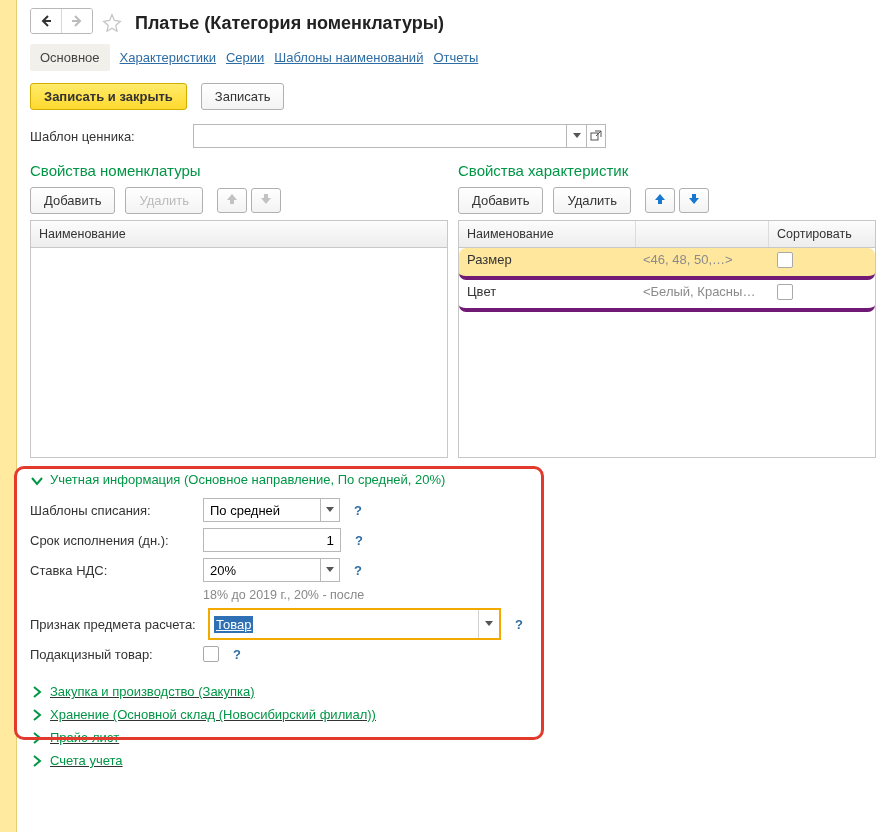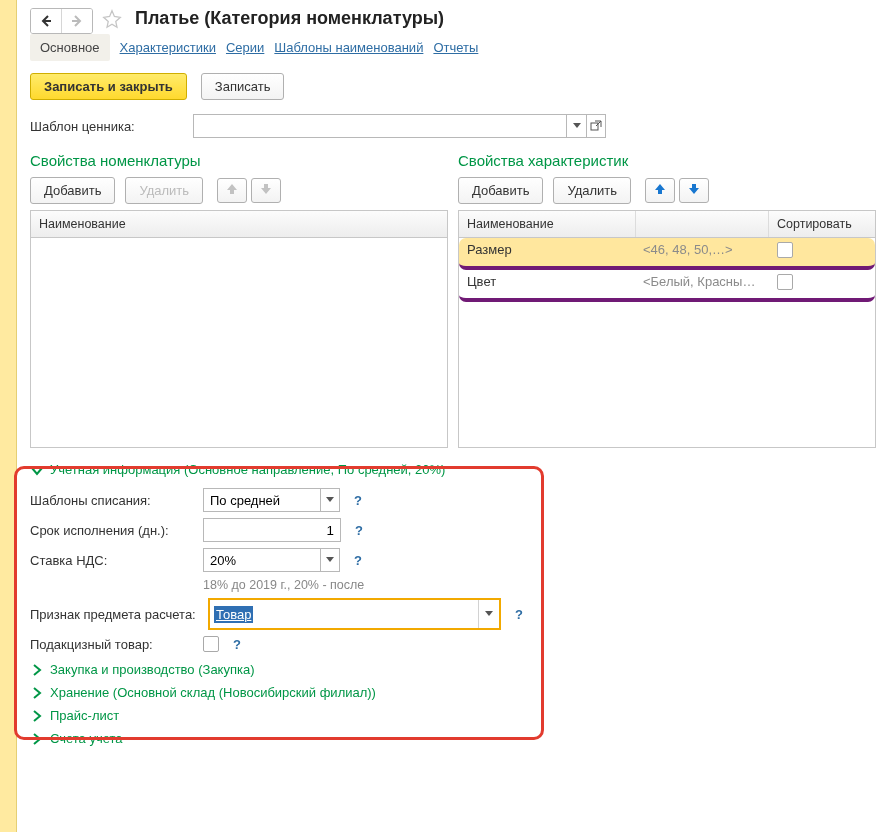--- a/index.html
+++ b/index.html
@@ -1,20 +1,20 @@
 <!DOCTYPE html>
 <html><head>
 <meta charset="utf-8">
 <style>
   html, body { margin: 0; padding: 0; font-family: Arial, sans-serif; font-size: 13px; color: #333; background: #fff; }
   .page { width: 890px; height: 832px; position: relative; background: #fff; }
   .left-rail { position: absolute; left: 0; top: 0; width: 16px; height: 832px; background: #ffeaa0; border-right: 1px solid #e5cf73; }
   .content { position: absolute; left: 16px; top: 0; right: 0; padding: 8px 14px 14px 14px; box-sizing: border-box; }
   
-  .title-row { display: flex; align-items: flex-start; gap: 6px; }
+  .title-row { display: flex; align-items: flex-end; gap: 6px; margin-bottom: 10px; }
   .nav-pair { display: inline-flex; border: 1px solid #b8b8b8; border-radius: 3px; overflow: hidden; }
   .nav-btn { width: 30px; height: 24px; background: #fff; display: flex; align-items: center; justify-content: center; cursor: pointer; }
   .nav-btn + .nav-btn { border-left: 1px solid #d6d6d6; }
   .nav-btn.disabled { color: #bbb; cursor: default; }
   .star-icon { width: 22px; height: 22px; color: #c5c5c5; display: inline-flex; align-items: center; justify-content: center; margin-left: 2px; }
   .page-title { font-size: 18px; font-weight: bold; color: #222; margin-left: 6px; }
   
   .tabs { display: flex; align-items: center; gap: 10px; margin-bottom: 12px; }
   .tab { color: #2e6da4; text-decoration: underline; cursor: pointer; padding: 6px 0; }
   .tab.active { color: #444; text-decoration: none; background: #f2f0ea; padding: 6px 10px; border-radius: 2px; }
@@ -60,21 +60,21 @@
   .combo { display: inline-flex; height: 24px; }
   .combo input { border: 1px solid #b8b8b8; border-right: none; height: 22px; padding: 0 6px; font-size: 13px; }
   .combo .drop { border: 1px solid #b8b8b8; width: 20px; height: 24px; display: flex; align-items: center; justify-content: center; background: #fff; cursor: pointer; box-sizing: border-box; }
   .help { color: #2e6da4; cursor: pointer; font-weight: bold; margin-left: 6px; }
   .num-input { border: 1px solid #b8b8b8; height: 22px; width: 150px; padding: 0 6px; text-align: right; }
   .hint { color: #888; margin-left: 173px; font-size: 12.5px; margin-bottom: 6px; }
   .focus-combo { display: inline-flex; height: 28px; border: 2px solid #f2a900; }
   .focus-combo .txt { width: 260px; padding: 2px 4px; display:flex; align-items:center; }
   .focus-combo .txt span { background: #2f6fb3; color: #fff; padding: 1px 2px; text-decoration: underline; }
   .focus-combo .drop { width: 20px; border-left: 1px solid #d2d2d2; display:flex; align-items:center; justify-content:center; cursor:pointer; }
-  .coll-list { margin-top: 6px; }
+  .coll-list { margin-top: 18px; text-decoration: underline; }
   .coll-item { display: flex; align-items: center; gap: 6px; color: #009646; padding: 4px 0; }
   .chev-svg { width: 14px; height: 14px; }
   .arrow-svg { width: 12px; height: 12px; }
   .up-blue { color: #1877d0; }
   .down-blue { color: #1877d0; }
   .up-gray, .down-gray { color: #c2c2c2; }
 </style>
 </head>
 <body>
 

